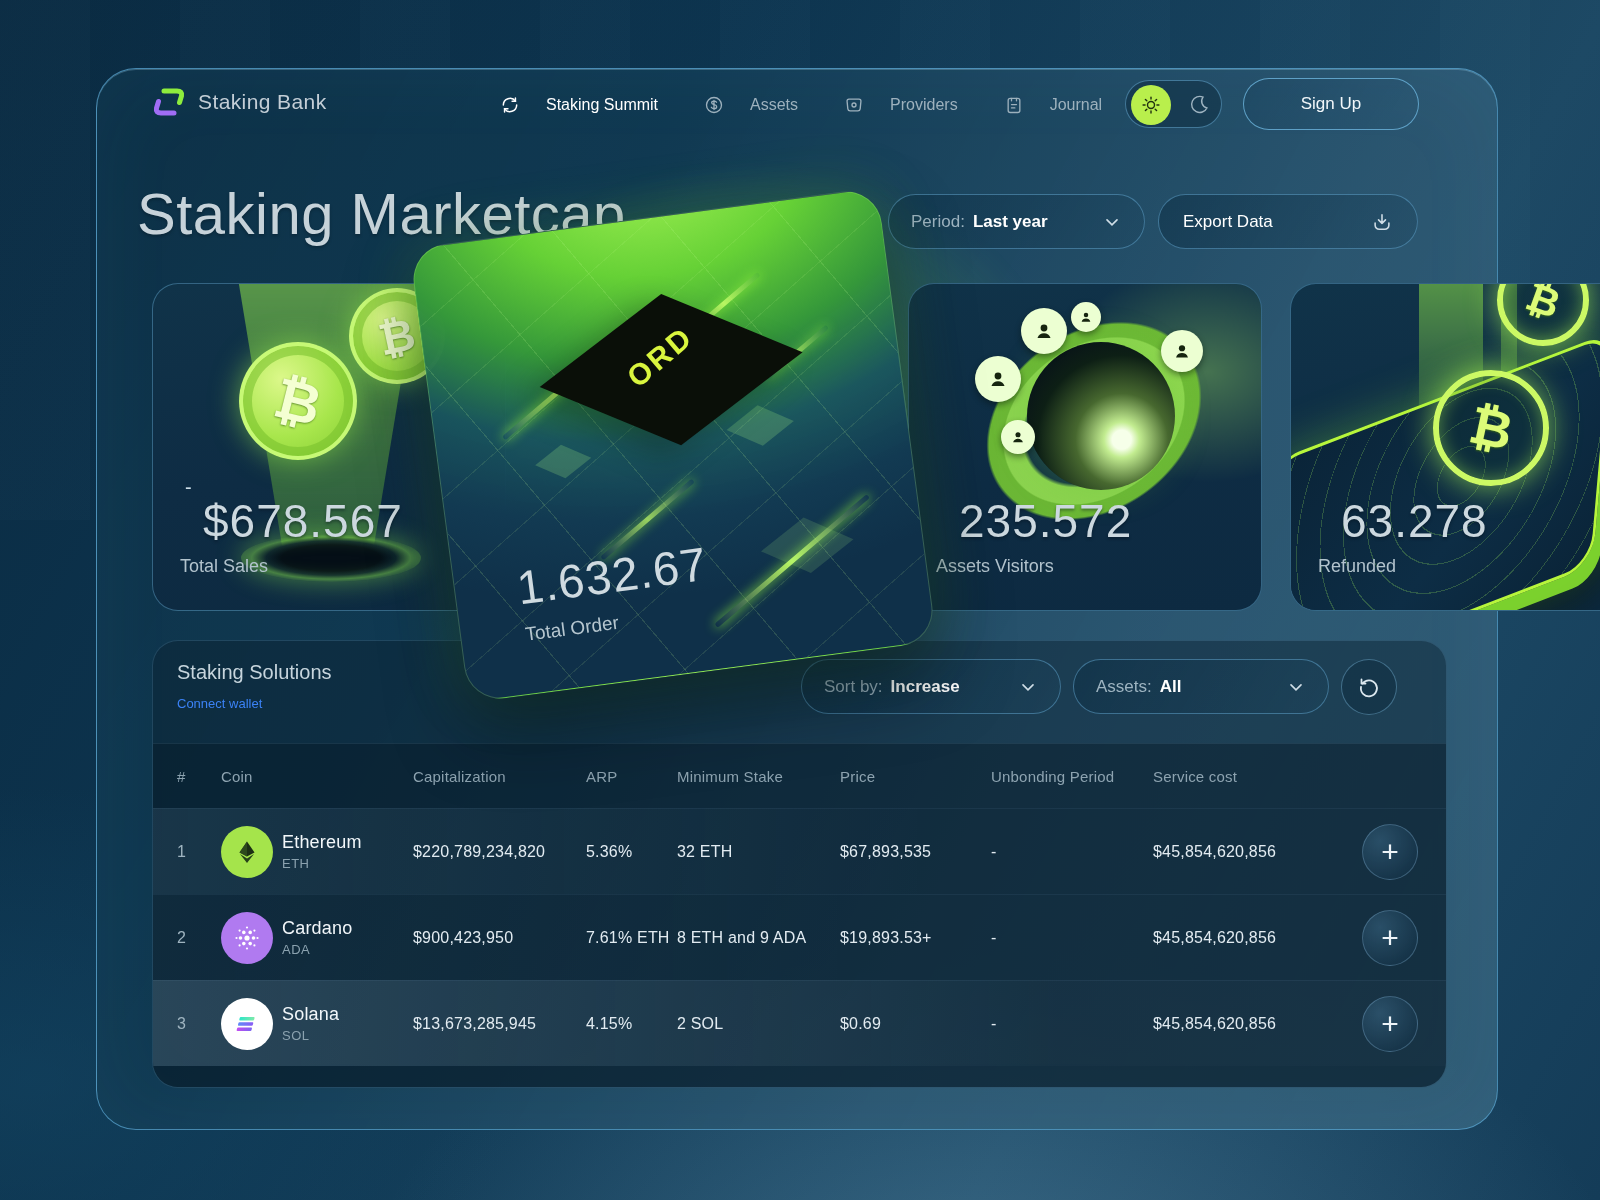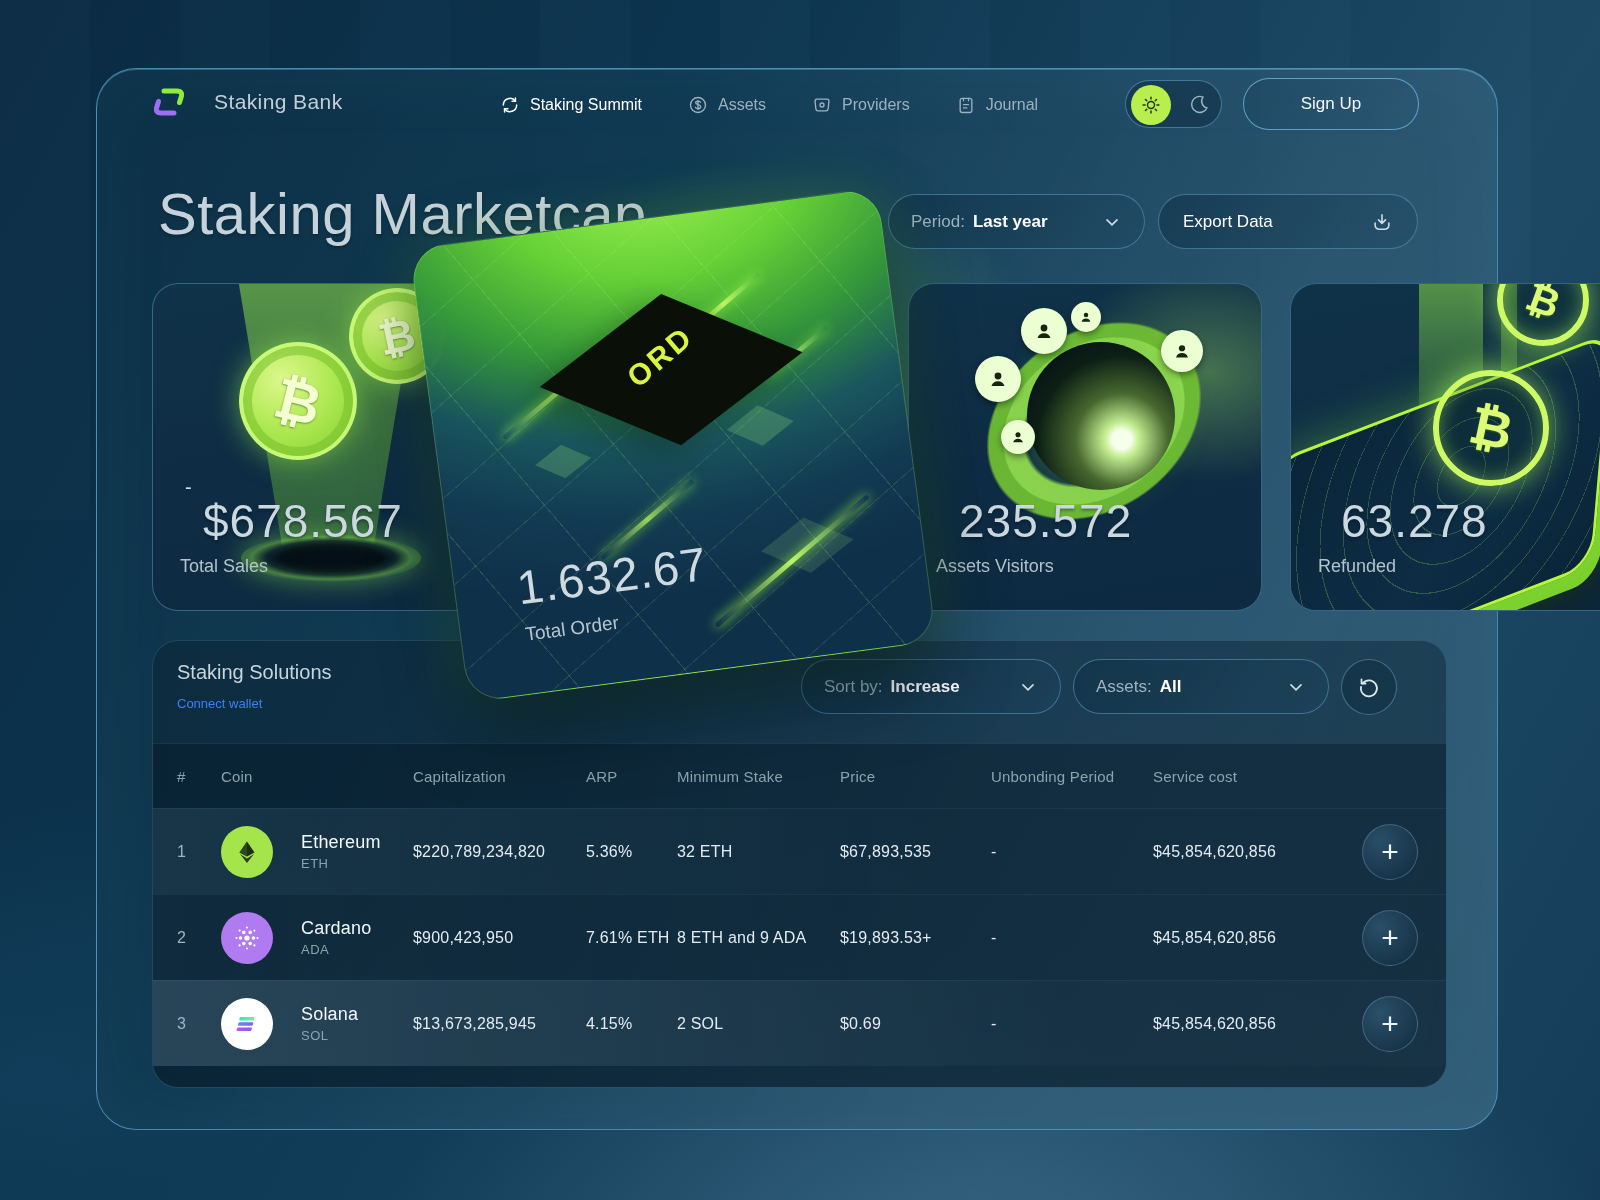--- a/index.html
+++ b/index.html
@@ -16,35 +16,35 @@
     background:repeating-linear-gradient(90deg, rgba(170,220,255,.03) 0 90px, rgba(0,10,20,.03) 90px 180px);}
   
   .panel{position:absolute;left:96px;top:68px;width:1402px;height:1062px;border-radius:40px;
     border:1.5px solid rgba(90,165,210,.75);
     background:linear-gradient(118deg, rgba(13,49,71,.92) 0%, rgba(17,58,82,.86) 30%, rgba(47,90,116,.78) 68%, rgba(58,103,128,.74) 100%);
     box-shadow:inset 0 1px 0 rgba(185,230,255,.25), inset 0 0 90px rgba(110,190,240,.06);}
   .glow-green{position:absolute;left:340px;top:90px;width:820px;height:600px;pointer-events:none;
     background:radial-gradient(closest-side, rgba(120,225,65,.34), rgba(120,225,65,.10) 55%, transparent 75%);
     filter:blur(8px);}
   
-  .logo{position:absolute;left:152px;top:86px;display:flex;align-items:center;gap:28px;cursor:pointer;}
+  .logo{position:absolute;left:152px;top:86px;display:flex;align-items:center;gap:12px;cursor:pointer;}
   .logo-text{font-size:21px;letter-spacing:.4px;color:#c3ced6;font-weight:500;}
   .nav{position:absolute;left:500px;top:88px;display:flex;gap:46px;align-items:center;height:34px;}
-  .nav-item{display:flex;align-items:center;gap:10px;font-size:16px;color:#9db1bd;cursor:pointer;white-space:nowrap;}
+  .nav-item{display:flex;align-items:center;gap:26px;font-size:16px;color:#9db1bd;cursor:pointer;white-space:nowrap;}
   .nav-item.active{color:#fff;}
   .toggle{position:absolute;left:1125px;top:80px;width:97px;height:48px;border-radius:24px;
     border:1px solid rgba(95,160,200,.6);background:rgba(12,40,58,.45);}
   .sun{position:absolute;left:5px;top:4px;width:40px;height:40px;border-radius:50%;background:#b9ef4c;
     display:flex;align-items:center;justify-content:center;color:#20300f;cursor:pointer;}
   .moon{position:absolute;right:11px;top:13px;color:#9fb4c1;cursor:pointer;}
   .signup{position:absolute;left:1243px;top:78px;width:176px;height:52px;border-radius:27px;
     border:1.5px solid rgba(105,175,215,.85);color:#f2f7fa;font-size:17px;display:flex;align-items:center;
     justify-content:center;background:linear-gradient(120deg, rgba(25,65,92,.35), rgba(45,90,120,.25));cursor:pointer;}
   
-  .page-title{position:absolute;left:158px;top:180px;font-size:58px;font-weight:500;letter-spacing:.5px;
+  .page-title{position:absolute;left:137px;top:180px;font-size:58px;font-weight:500;letter-spacing:.5px;
     color:#c6d2d9;text-shadow:0 2px 3px rgba(6,20,30,.35);}
   .pill{position:absolute;height:55px;border-radius:28px;border:1px solid rgba(95,160,200,.55);
     background:linear-gradient(120deg, rgba(14,48,70,.55), rgba(30,70,95,.35));
     display:flex;align-items:center;padding:8px 22px;font-size:17px;color:#fff;cursor:pointer;}
   .pill .lbl{color:#9db3c0;margin-right:8px;}
   .pill .val{font-weight:600;}
   .pill .chev{margin-left:auto;color:#cfdde6;display:flex;}
   .p-period{left:888px;top:194px;width:257px;}
   .p-export{left:1158px;top:194px;width:260px;padding:0 24px;}
   
@@ -128,21 +128,21 @@
   .table-region{position:absolute;left:0;right:0;top:102px;bottom:0;
     background:rgba(6,22,34,.40);border-top:1px solid rgba(140,190,220,.12);}
   .trow{display:grid;grid-template-columns:44px 192px 173px 91px 163px 151px 162px 183px 1fr;
     align-items:center;padding:0 24px;height:86px;font-size:16px;color:#e2ebf1;letter-spacing:.2px;}
   .thead{height:64px;font-size:15px;color:#8da3b0;font-weight:400;}
   .trow + .trow{border-top:1px solid rgba(160,205,235,.07);}
   .r1{background:linear-gradient(90deg, rgba(130,175,205,.13), rgba(130,175,205,0) 60%);}
   .r2{background:linear-gradient(90deg, rgba(130,175,205,.05), rgba(130,175,205,0) 55%);}
   .r3{background:linear-gradient(90deg, rgba(168,205,230,.20), rgba(168,205,230,.02) 70%);}
   .rank{color:#9fb4c0;}
-  .coincell{display:flex;align-items:center;gap:28px;}
+  .coincell{display:flex;align-items:center;gap:9px;}
   .coin-ic{width:52px;height:52px;border-radius:50%;flex:0 0 52px;display:flex;align-items:center;justify-content:center;}
   .eth-bg{background:#a5e44b;}
   .ada-bg{background:#b07af0;}
   .sol-bg{background:#ffffff;}
   .coin-name{font-size:18px;color:#f2f7fa;font-weight:500;line-height:1;}
   .coin-sym{font-size:13px;color:#8ba2af;margin-top:6px;letter-spacing:.5px;line-height:1;}
   .plusbtn{width:56px;height:56px;border-radius:50%;justify-self:end;margin-right:4px;cursor:pointer;
     background:radial-gradient(circle at 32% 30%, rgba(60,105,135,.55), rgba(14,42,62,.72));
     border:1px solid rgba(150,200,235,.3);color:#eef4f8;font-size:30px;font-weight:300;
     display:flex;align-items:center;justify-content:center;line-height:1;}

